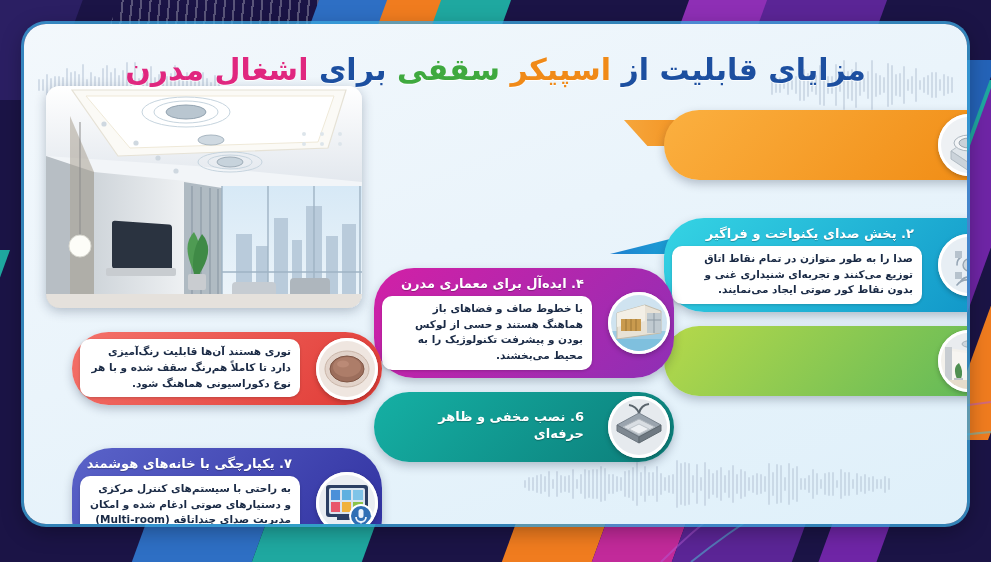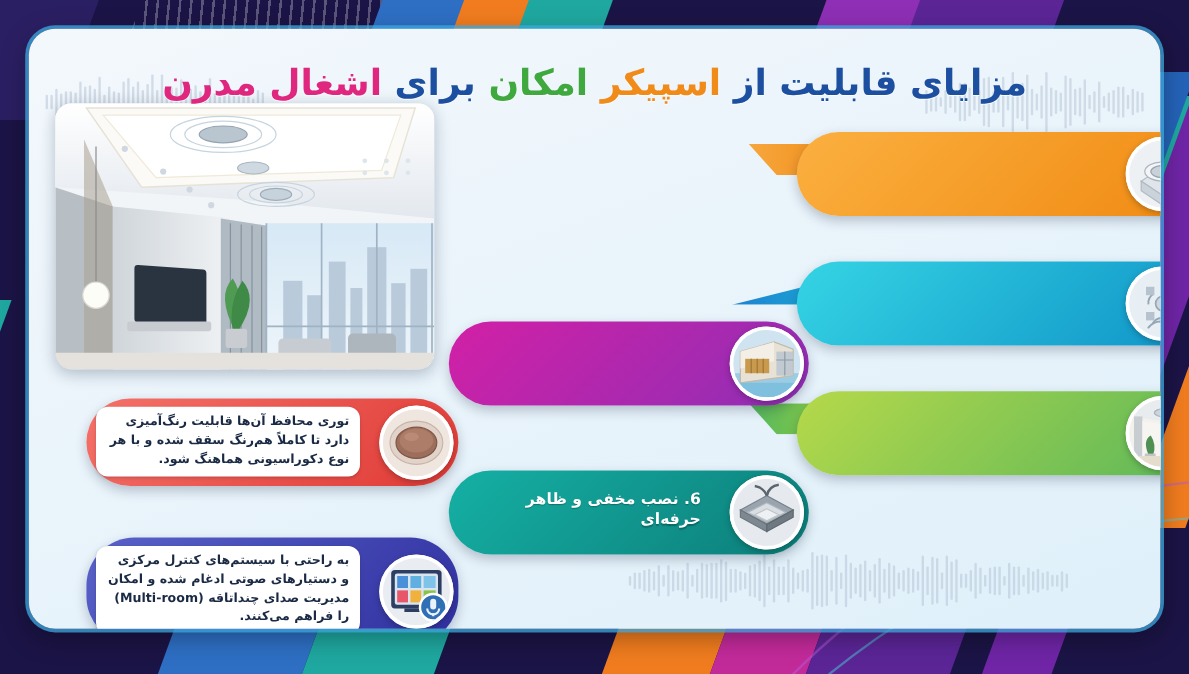--- a/index.html
+++ b/index.html
@@ -419,21 +419,21 @@
         <i style="height: 6.87313px;"></i>
         <i style="height: 6.46083px;"></i>
         <i style="height: 10.6477px;"></i>
         <i style="height: 5.32459px;"></i>
       </div>
 
     <div id="title-wrap">
       <div id="title">
         <span class="w c-blue">مزایای قابلیت از</span>
         <span class="w c-orange">اسپیکر</span>
-        <span class="w c-green">امکان</span>
+        <span class="w c-green">سقفی</span>
         <span class="w c-blue">برای</span>
         <span class="w c-pink">اشغال مدرن</span>
       </div>
     </div>
 
     <div id="room">
       <svg viewBox="0 0 316 222" preserveAspectRatio="none">
         <defs>
           <linearGradient id="ceil" x1="0" y1="0" x2="0" y2="1">
             <stop offset="0" stop-color="#ffffff"></stop>
@@ -566,20 +566,24 @@
               <g fill="#b6c2cd">
                   <rect x="14" y="14" width="7" height="7"></rect>
                   <rect x="35" y="14" width="7" height="7"></rect>
                 <rect x="14" y="35" width="7" height="7"></rect>
                   <rect x="35" y="35" width="7" height="7"></rect>
                 </g>
               <circle cx="28" cy="28" r="6" fill="#cdd7df" stroke="#98a6b2" stroke-width="1.4"></circle>
               <circle cx="28" cy="28" r="2" fill="#8b9aa6"></circle>
             </svg>
           </div>
+          <div class="txtcol">
+            <div class="co-head">۲. پخش صدای یکنواخت و فراگیر</div>
+            <div class="co-body">صدا را به طور متوازن در تمام نقاط اتاق توزیع می‌کنند و تجربه‌ای شنیداری غنی و بدون نقاط کور صوتی ایجاد می‌نمایند.</div>
+          </div>
         </div>
       </div>
     </div>
 
     <div class="callout" id="co3">
       <div class="pill" style="width:100%;background:linear-gradient(135deg,#b6d94a,#5cb75a);">
         <div class="pill-inner">
           <div class="icon-badge">
             <svg viewBox="0 0 56 56">
                 <rect width="56" height="56" fill="#f3f1ec"></rect>
@@ -618,20 +622,24 @@
                   <line x1="25" y1="24" x2="25" y2="36"></line>
                 </g>
               <rect x="36" y="18" width="14" height="20" fill="#b9c6cf" opacity=".85"></rect>
               <g stroke="#8d9aa4" stroke-width="1">
                   <line x1="36" y1="25" x2="50" y2="25"></line>
                   <line x1="43" y1="18" x2="43" y2="38"></line>
                 </g>
               <rect x="0" y="44" width="56" height="12" fill="#7fc0de"></rect>
             </svg>
           </div>
+          <div class="txtcol">
+            <div class="co-head">۴. ایده‌آل برای معماری مدرن</div>
+            <div class="co-body">با خطوط صاف و فضاهای باز هماهنگ هستند و حسی از لوکس بودن و پیشرفت تکنولوژیک را به محیط می‌بخشند.</div>
+          </div>
         </div>
       </div>
     </div>
 
     <div class="callout" id="co5">
       <div class="pill" style="width:100%;background:linear-gradient(135deg,#15b0a4,#0c7d79);">
         <div class="pill-inner">
           <div class="icon-badge">
             <svg viewBox="0 0 56 56">
                 <rect width="56" height="56" fill="#e6eaee"></rect>
@@ -657,21 +665,21 @@
           <div class="icon-badge">
             <svg viewBox="0 0 56 56">
                 <rect width="56" height="56" fill="#efe6e0"></rect>
               <ellipse cx="28" cy="28" rx="22" ry="18" fill="#e2d3ca" stroke="#c9b5a8"></ellipse>
               <ellipse cx="28" cy="28" rx="17" ry="13" fill="#9c6e5c" stroke="#7f5645"></ellipse>
               <ellipse cx="28" cy="26" rx="14" ry="10" fill="#ad7d69"></ellipse>
               <ellipse cx="24" cy="23" rx="6" ry="3.6" fill="#c0907c" opacity=".7"></ellipse>
             </svg>
           </div>
           <div class="txtcol">
-            <div class="co-body">توری محافظ آن‌ها قابلیت رنگ‌آمیزی دارد تا کاملاً هم‌رنگ سقف شده و با هر نوع دکوراسیونی هماهنگ شود.</div>
+            <div class="co-body">توری هستند آن‌ها قابلیت رنگ‌آمیزی دارد تا کاملاً هم‌رنگ سقف شده و با هر نوع دکوراسیونی هماهنگ شود.</div>
           </div>
         </div>
       </div>
     </div>
 
     <div class="callout" id="co7">
       <div class="pill" style="width:100%;background:linear-gradient(135deg,#5a63c9,#2f2f9e);">
         <div class="pill-inner">
           <div class="icon-badge">
             <svg viewBox="0 0 56 56">
@@ -687,20 +695,21 @@
                  <rect x="34" y="27" width="10" height="10" fill="#8bc34a"></rect>
                 </g>
               <rect x="18" y="42" width="20" height="3" fill="#2c3f63"></rect>
               <circle cx="42" cy="41" r="11" fill="#2f6fb5" stroke="#ffffff" stroke-width="2"></circle>
               <rect x="39.5" y="34" width="5" height="9" rx="2.5" fill="#eaf2fb"></rect>
               <path d="M37,42 a5,5 0 0 0 10,0" stroke="#eaf2fb" stroke-width="1.8" fill="none"></path>
               <line x1="42" y1="46" x2="42" y2="48.5" stroke="#eaf2fb" stroke-width="1.8"></line>
             </svg>
           </div>
           <div class="txtcol">
+            <div class="co-head">۷. یکپارچگی با خانه‌های هوشمند</div>
             <div class="co-body">به راحتی با سیستم‌های کنترل مرکزی و دستیارهای صوتی ادغام شده و امکان مدیریت صدای چنداتاقه (Multi-room) را فراهم می‌کنند.</div>
           </div>
         </div>
       </div>
     </div>
 
   </div>
 </div>
 
 </body></html>

